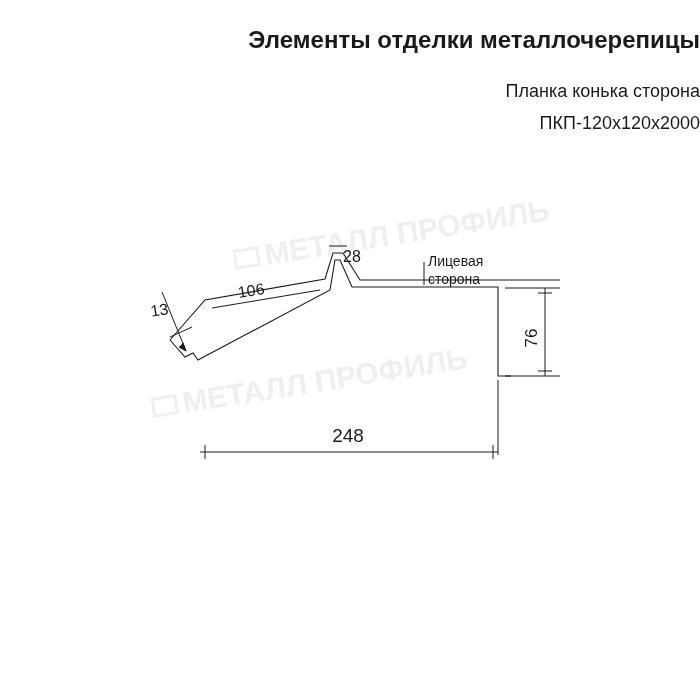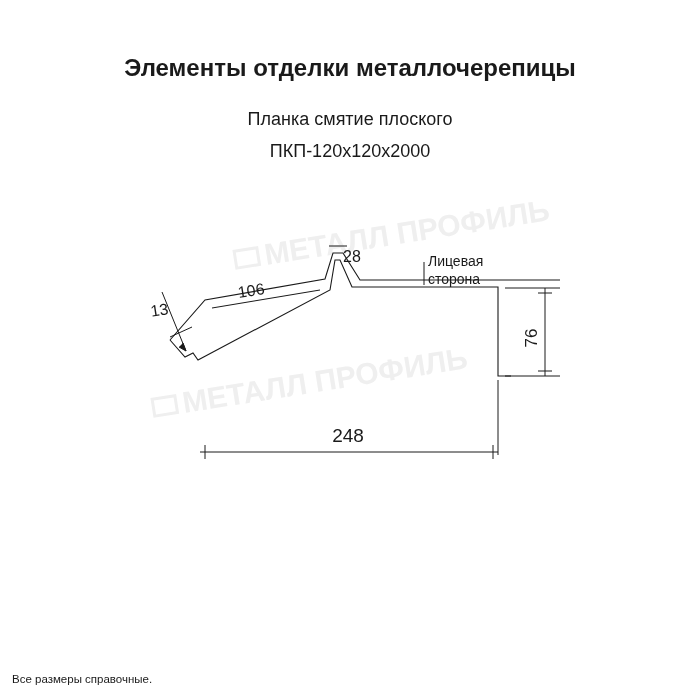--- a/index.html
+++ b/index.html
@@ -18,22 +18,21 @@
   .page {
     position: relative;
     width: 700px;
     height: 700px;
   }
   .title-block {
     position: absolute;
     top: 0;
     left: 0;
     width: 700px;
-    text-align: center;
-    margin-top: 28px;
+    text-align: right;
   }
   .main-title {
     font-size: 24px;
     font-weight: bold;
     margin-top: 26px;
     letter-spacing: 0px;
   }
   .sub-title {
     font-size: 18px;
     margin-top: 27px;
@@ -95,21 +94,21 @@
     fill: #1a1a1a;
   }
 </style>
 </head>
 <body>
 
 <div class="page">
 
   <div class="title-block">
     <div class="main-title">Элементы отделки металлочерепицы</div>
-    <div class="sub-title">Планка смятие плоского</div>
+    <div class="sub-title">Планка конька сторона</div>
     <div class="code-title">ПКП-120х120х2000</div>
   </div>
 
   <div class="wm wm1">
     <span class="wmbox"></span><span>МЕТАЛЛ ПРОФИЛЬ</span>
   </div>
   <div class="wm wm2">
     <span class="wmbox"></span><span>МЕТАЛЛ ПРОФИЛЬ</span>
   </div>
 
@@ -163,16 +162,15 @@
       </g>
       <text x="348" y="262" font-size="19" text-anchor="middle">248</text>
 
       <text x="428" y="86" font-size="14" text-anchor="start">Лицевая</text>
       <text x="428" y="104" font-size="14" text-anchor="start">сторона</text>
 
     </svg>
   </div>
 
   <div class="footer">
-    <div>Все размеры справочные.</div>
   </div>
 
 </div>
 
 </body></html>

